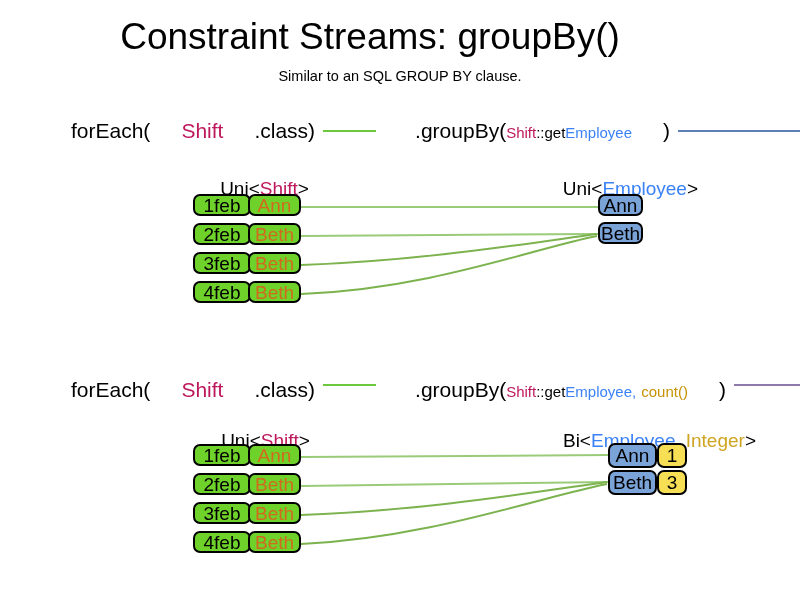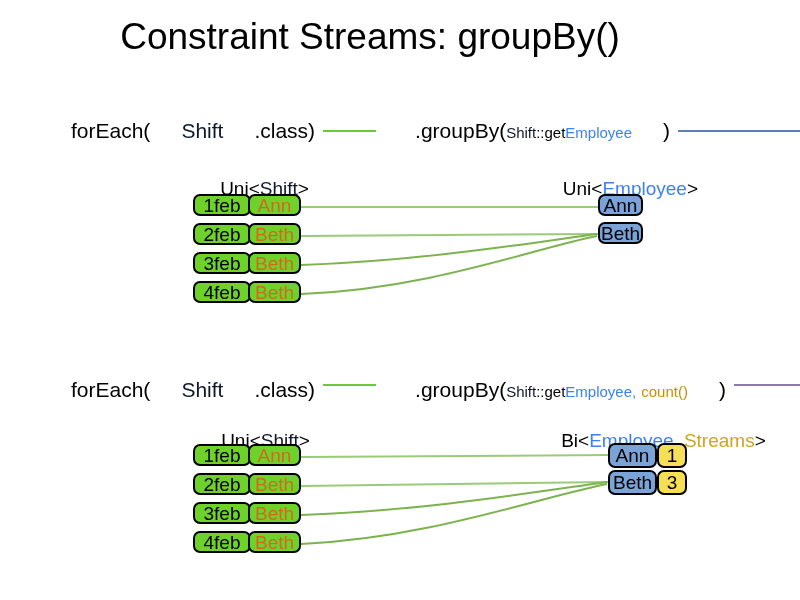--- a/index.html
+++ b/index.html
@@ -7,21 +7,21 @@
     position:relative; width:800px; height:600px; overflow:hidden;
     background:#ffffff; font-family:"Liberation Sans", sans-serif; color:#000;
   }
   .title { position:absolute; left:0; top:16px; width:740px; text-align:center;
            font-size:37px; font-weight:400; letter-spacing:0px; }
   .subtitle { position:absolute; left:0; top:68px; width:800px; text-align:center;
               font-size:14.5px; }
   .code-line { position:absolute; left:40px; display:flex; align-items:baseline; white-space:pre; }
   .big   { font-size:21px;margin-left:31px; }
   .small { font-size:15px; }
-  .green  { color:#0f172a; }
+  .green  { color:#be185d; }
   .blue   { color:#3b82f6; }
   .gold   { color:#C79100; }
   .gold2  { color:#CFA420; }
   .orange { color:#D2691E; }
   .conn { height:0; border-top:2px solid; align-self:center; margin:0 8px; }
   .conn-green  { width:53px;  border-color:#6CC83C; }
   .conn-blue   { width:159px; border-color:#5C7FB5; }
   .conn-purple { width:110px; border-color:#8E79AD; }
   .dlabel { position:absolute; font-size:19px; text-align:right; white-space:pre; }
   .box { position:absolute; box-sizing:border-box; height:22px;
@@ -34,20 +34,21 @@
   .date-box { width:58px; }
   .name-box { width:53px; }
   svg.wires { position:absolute; left:0; top:0; pointer-events:none; }
 </style>
 </head>
 <body>
 
 <div id="slide">
 
   <div class="title">Constraint Streams: groupBy()</div>
+  <div class="subtitle">Similar to an SQL GROUP BY clause.</div>
 
   <div class="code-line" style="top:119px;">
     <span class="big">forEach(</span>
     <span class="big green">Shift</span>
     <span class="big">.class)</span>
     <div class="conn conn-green"></div>
     <span class="big">.groupBy(</span>
     <span class="small green">Shift</span>
     <span class="small">::get</span>
     <span class="small blue">Employee</span>
@@ -100,21 +101,21 @@
     <span class="small gold" style="margin-left:5px;margin-top:16px;">count()</span>
     <span class="big">)</span>
     <div class="conn conn-purple"></div>
     <span class="big">...</span>
   </div>
 
   <div class="dlabel" style="left:200px; top:408px; width:100px;">
     <span>Uni&lt;</span><span class="green">Shift</span><span>&gt;</span>
   </div>
   <div class="dlabel" style="left:540px; top:408px; width:216px;">
-    <span>Bi&lt;</span><span class="blue">Employee,</span><span class="gold2" style="margin-left:5px;">Streams</span><span>&gt;</span>
+    <span>Bi&lt;</span><span class="blue">Employee,</span><span class="gold2" style="margin-left:5px;">Integer</span><span>&gt;</span>
   </div>
 
   <div class="box box-green date-box" style="left:193px; top:444px;">1feb</div>
   <div class="box box-green name-box orange" style="left:248px; top:444px;">Ann</div>
   <div class="box box-green date-box" style="left:193px; top:473px;">2feb</div>
   <div class="box box-green name-box orange" style="left:248px; top:473px;">Beth</div>
   <div class="box box-green date-box" style="left:193px; top:502px;">3feb</div>
   <div class="box box-green name-box orange" style="left:248px; top:502px;">Beth</div>
   <div class="box box-green date-box" style="left:193px; top:531px;">4feb</div>
   <div class="box box-green name-box orange" style="left:248px; top:531px;">Beth</div>

